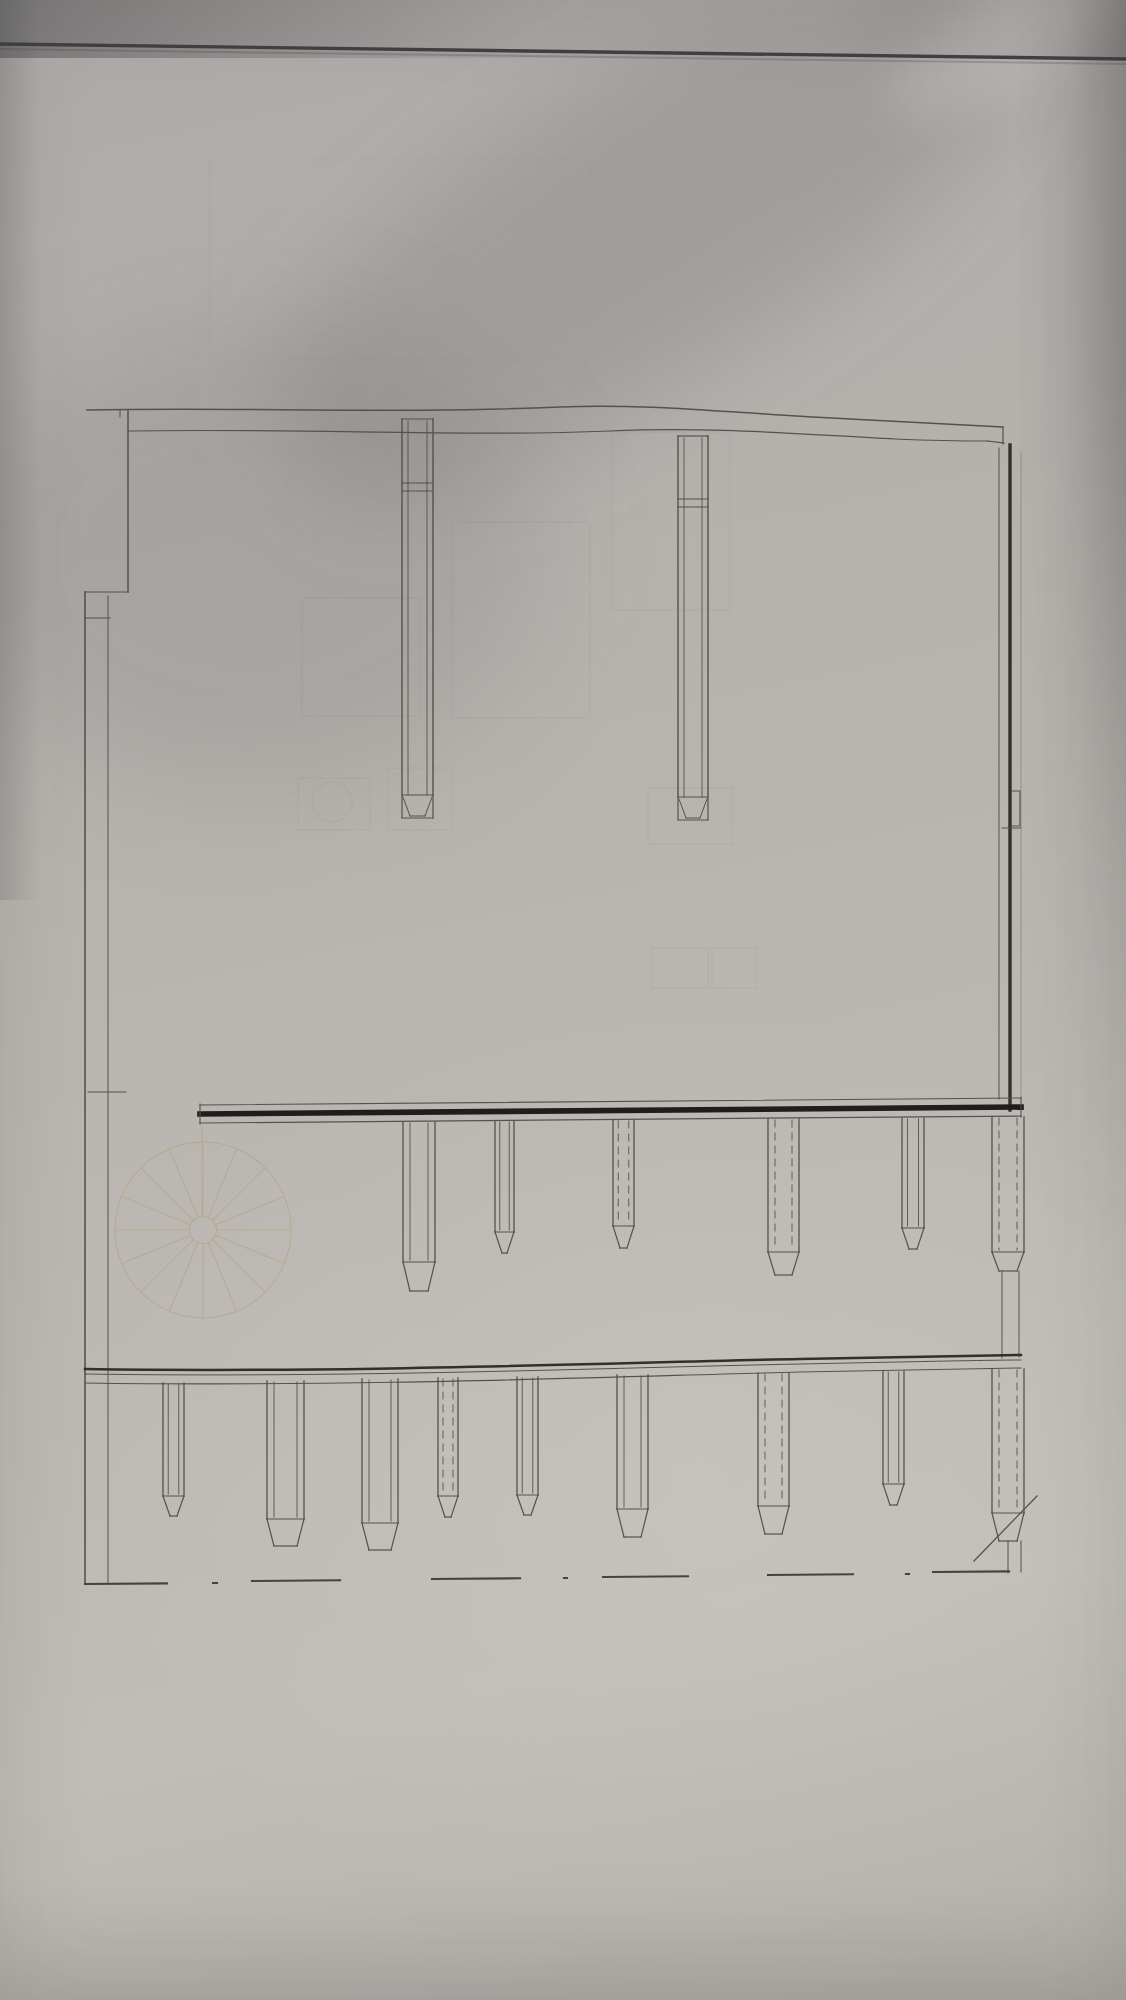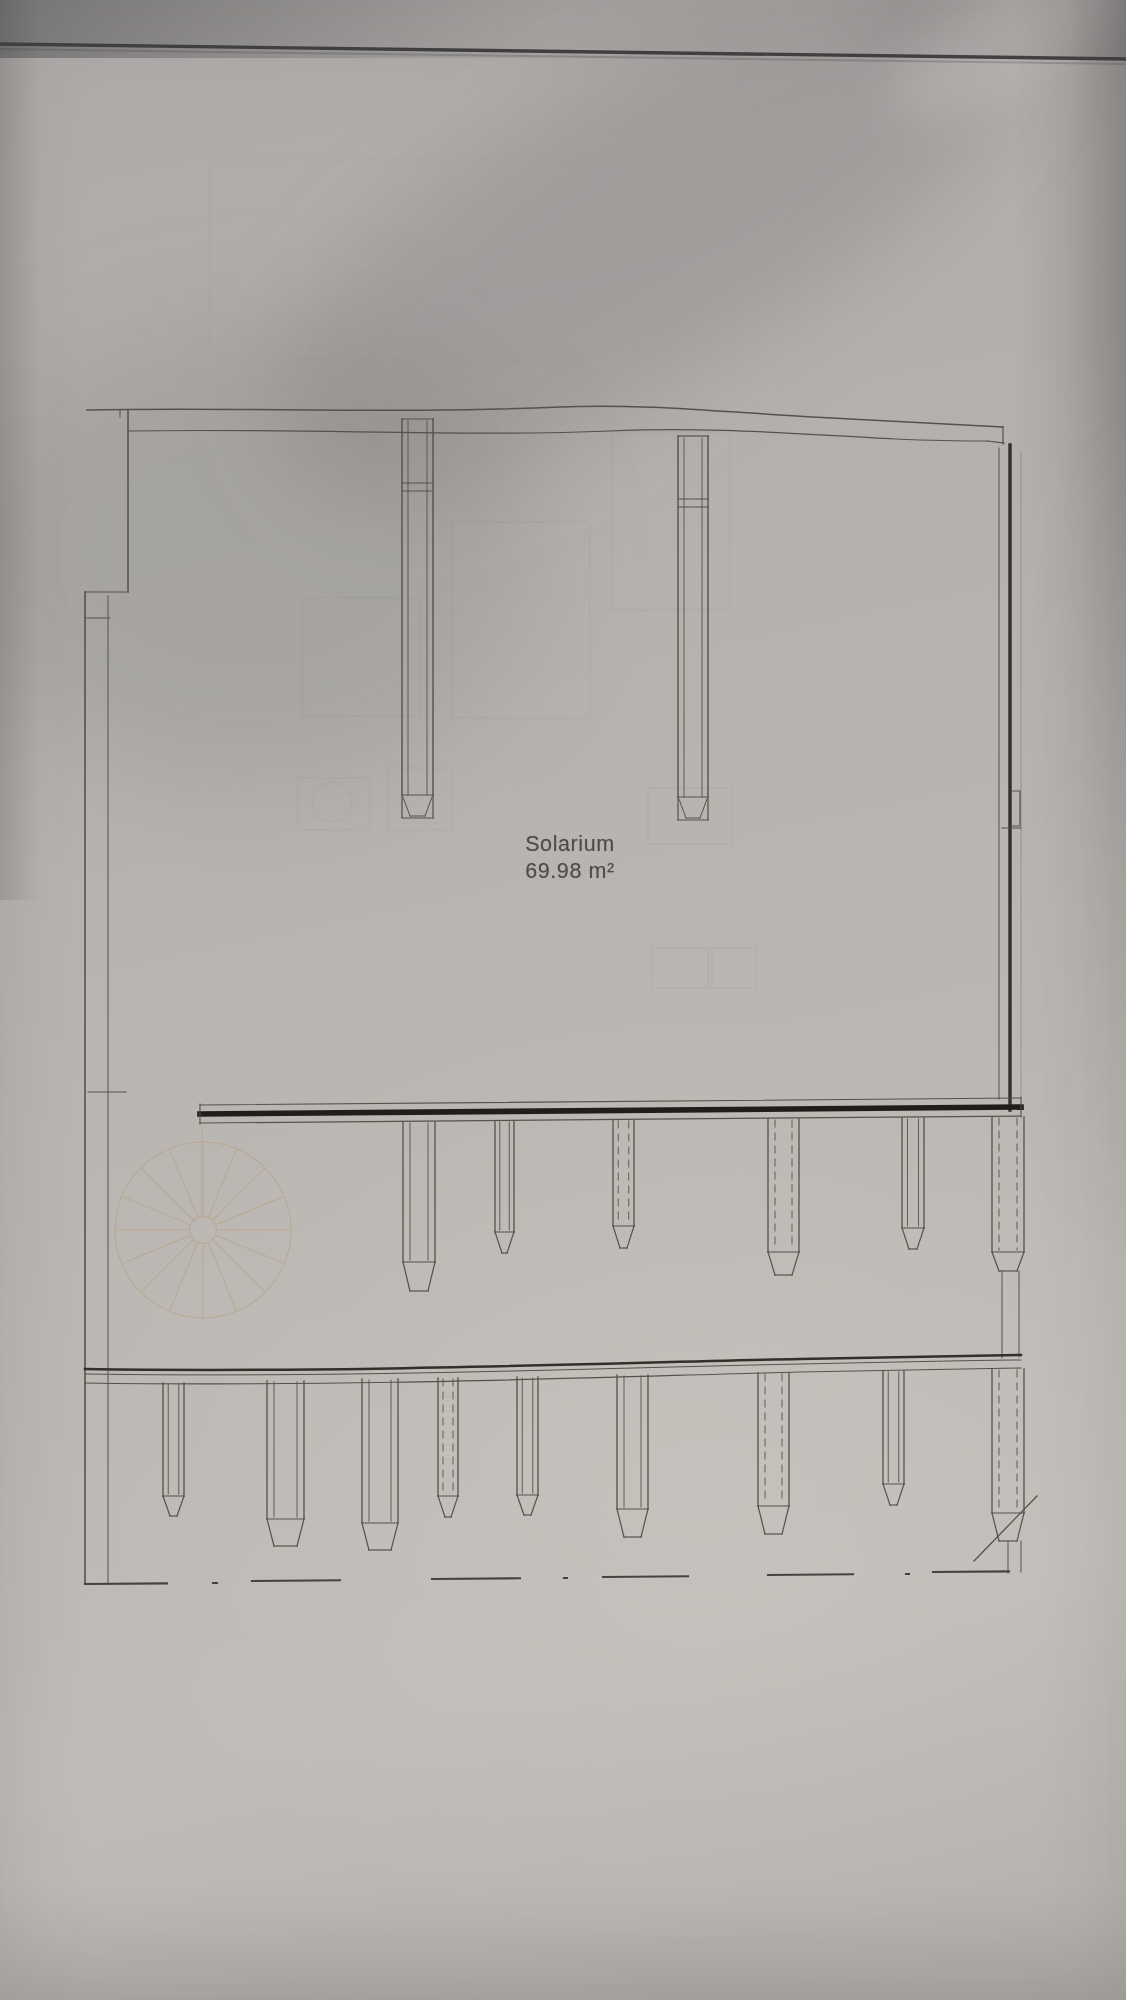--- a/index.html
+++ b/index.html
@@ -302,18 +302,14 @@
             <path d="M197.8,1217.5 L169.7,1149.6"></path>
             <path d="M203.0,1216.5 L203.0,1143.0"></path>
             <path d="M208.2,1217.5 L236.3,1149.6"></path>
             <path d="M212.5,1220.5 L264.5,1168.5"></path>
             <path d="M215.5,1224.8 L283.4,1196.7"></path>
           </g>
       </g>
     </g>
   </svg>
 
-  <div class="room-label">
-    <div>Solarium</div>
-    <div>69.98 m²</div>
-  </div>
 
 </div>
 
 </body></html>

